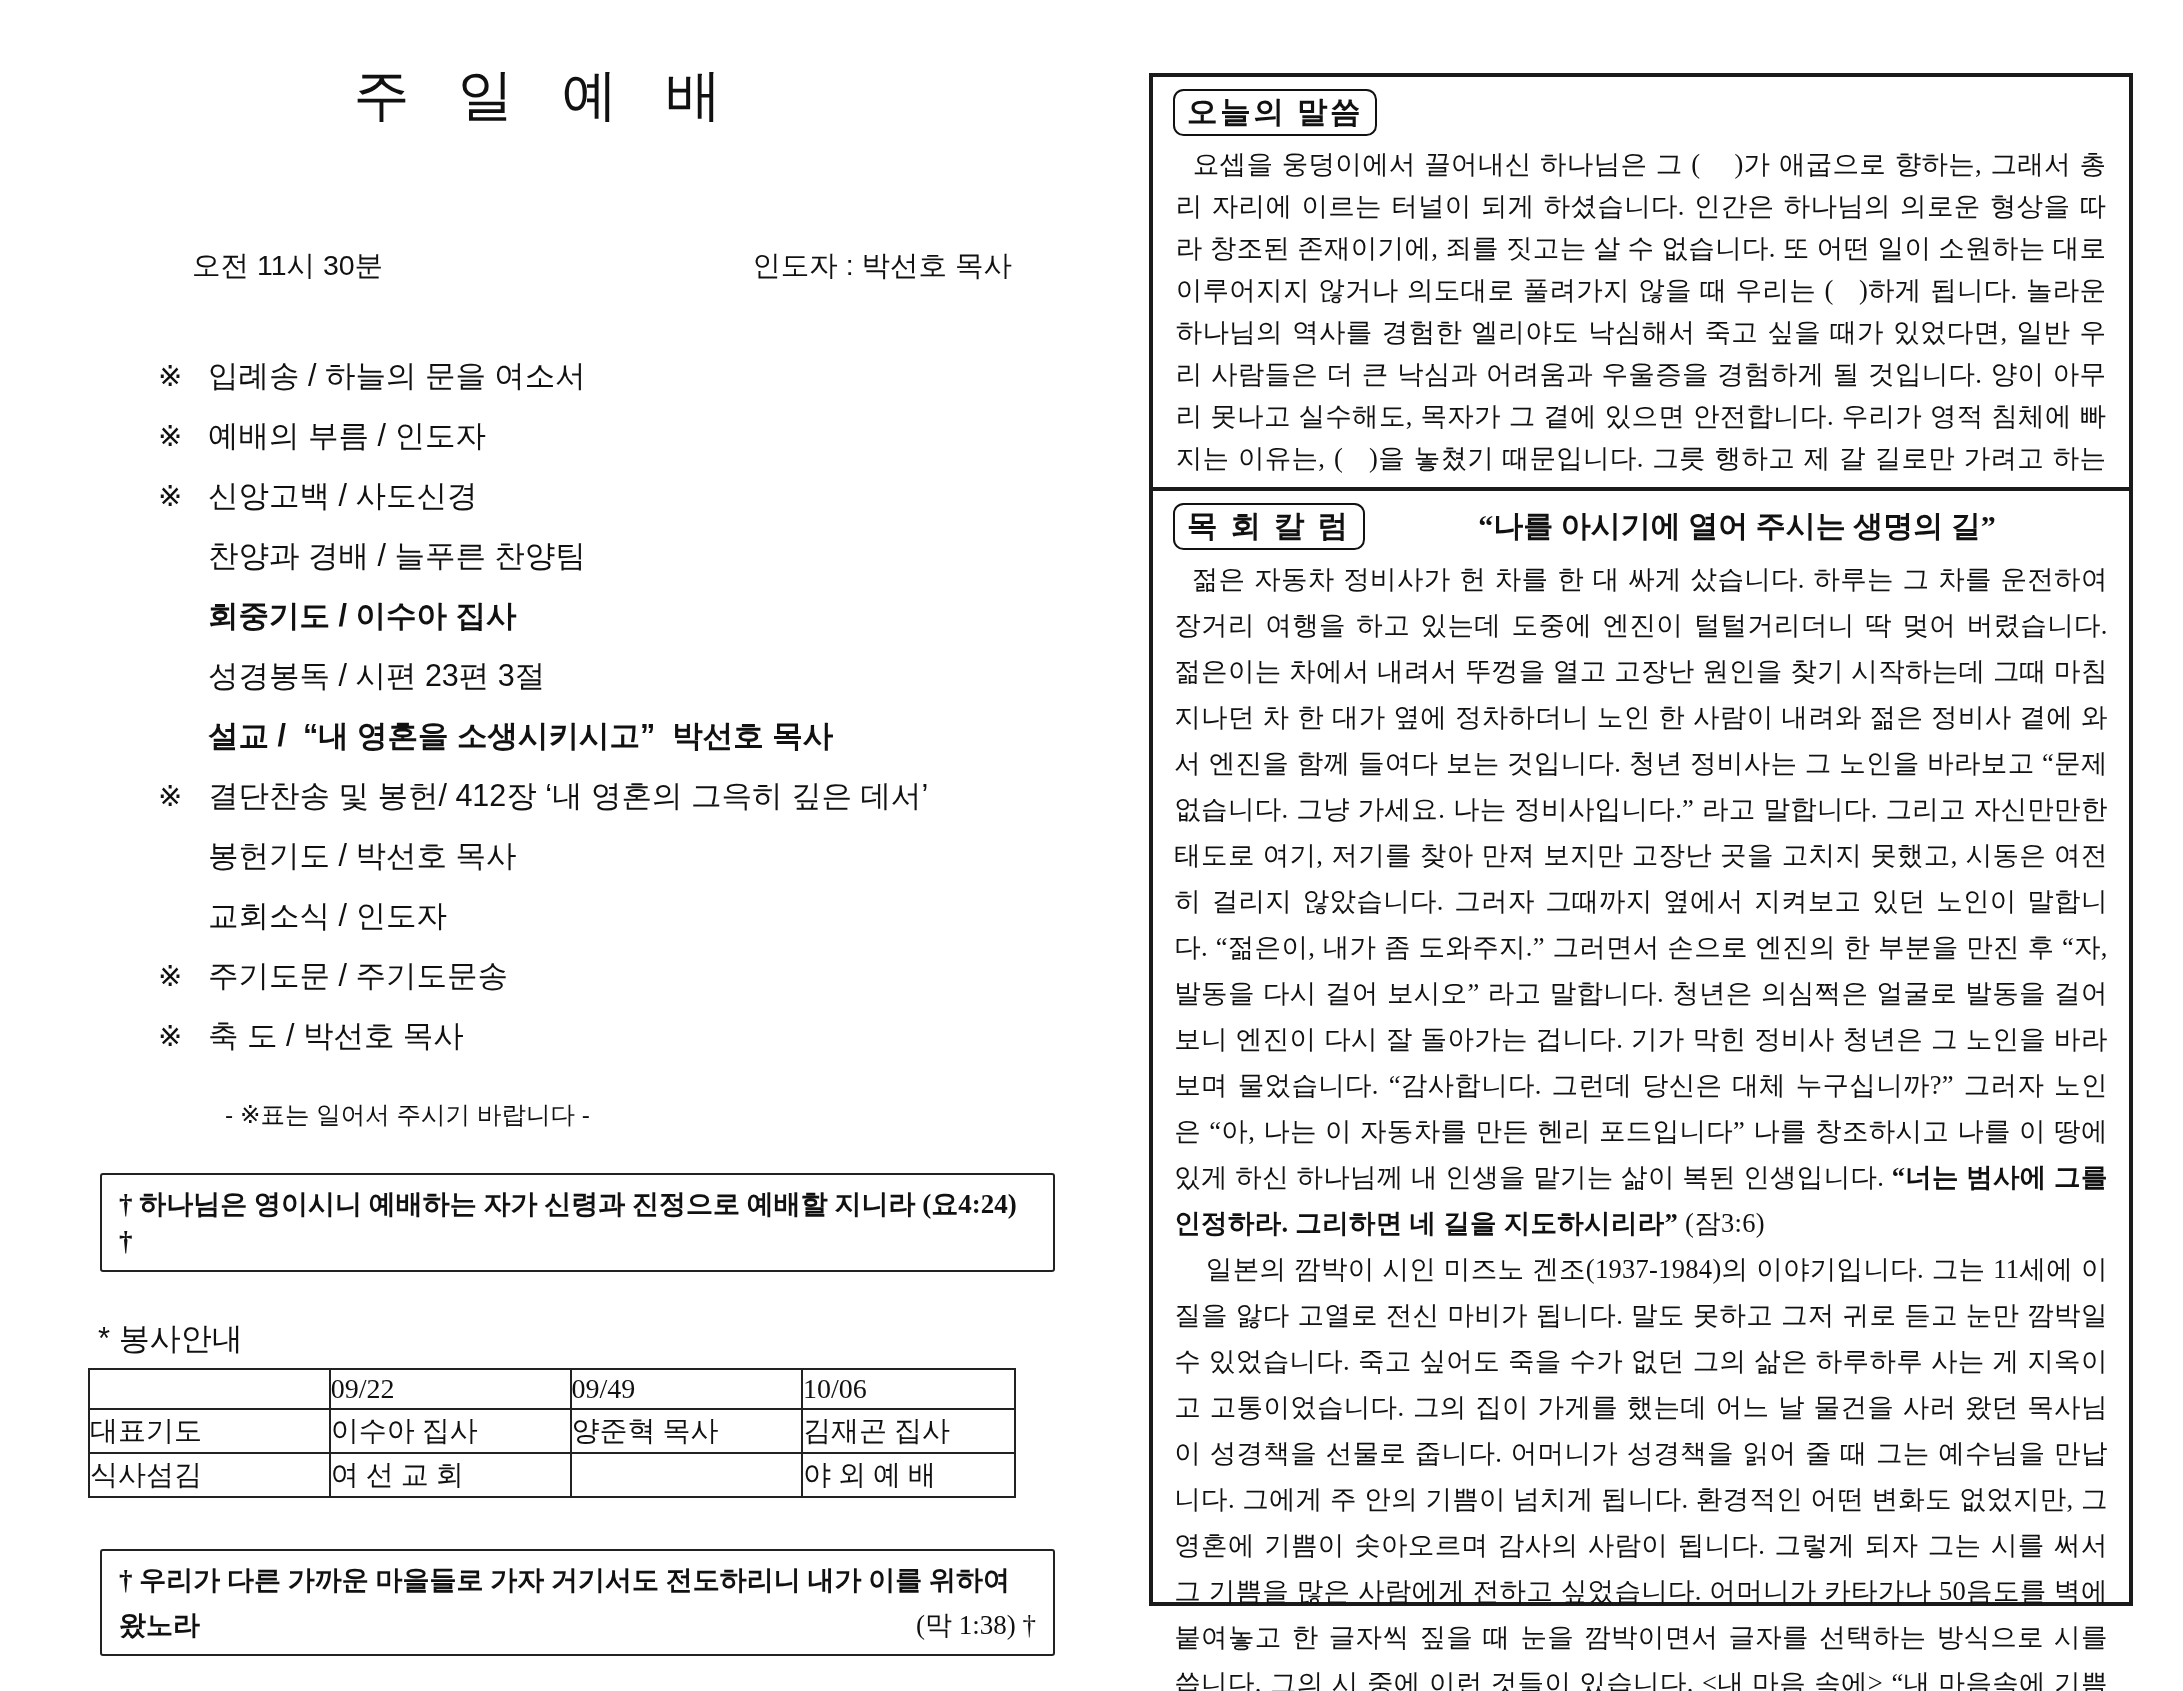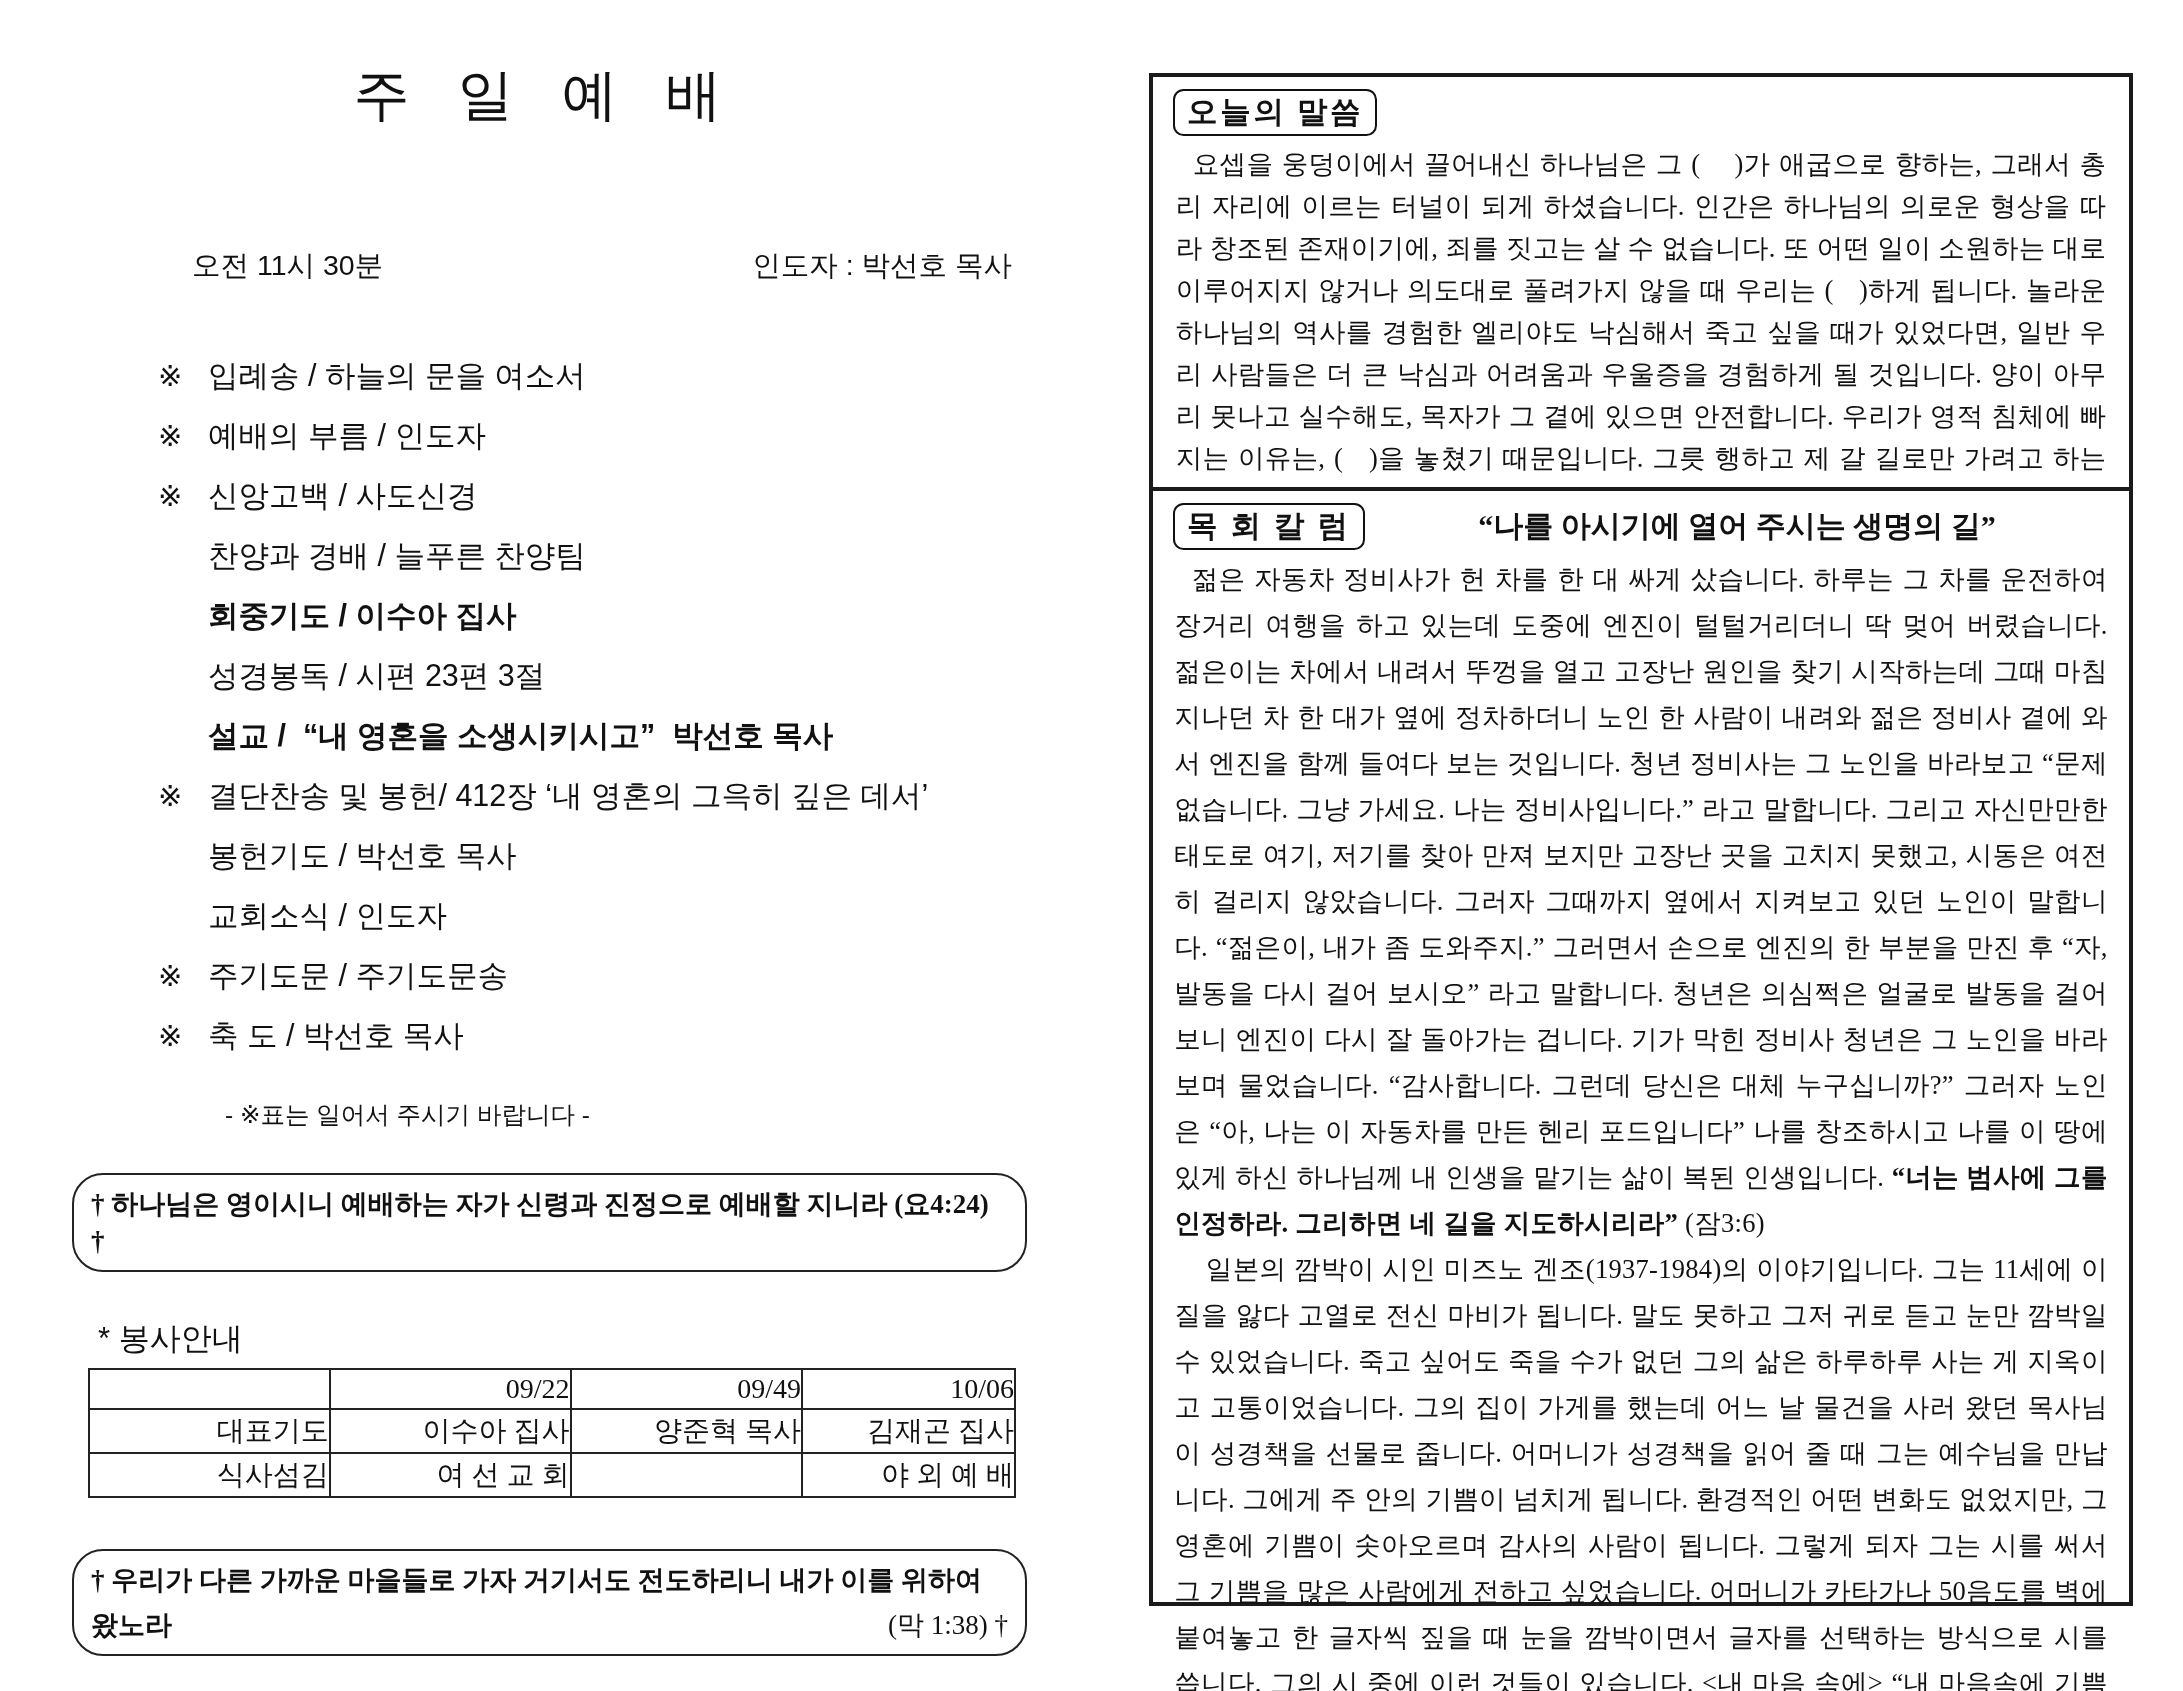--- a/index.html
+++ b/index.html
@@ -26,38 +26,38 @@
   }
   .order-item{height:60px;display:flex;align-items:center;white-space:pre;}
   .order-item .marker{width:50px;flex:0 0 50px;font-size:29px;}
   .order-item:nth-child(5) .otext,
   .order-item:nth-child(7) .otext{font-weight:bold;}
   .stand-note{
     position:absolute;top:1086px;left:225px;
     font-size:24.5px;font-family:"Liberation Sans","DejaVu Sans",sans-serif;margin-top:12px;
   }
   .verse-box{
-    position:absolute;left:72px;width:955px;box-sizing:border-box;
-    border:2.7px solid #222;border-radius:31px;background:#fff;
+    position:absolute;left:100px;width:955px;box-sizing:border-box;
+    border:2.7px solid #222;border-radius:3px;background:#fff;
     font-weight:bold;font-size:27px;line-height:37px;
     padding:10.6px 17px;
   }
   .verse-box.top{top:1173px;}
   .verse-box.bottom{top:1549px;}
   .verse-line2{display:flex;justify-content:space-between;margin-top:8px;}
   .verse-line2 .ref{font-weight:400;}
   .service-heading{
     position:absolute;top:1318px;left:98px;font-size:31px;
     font-family:"Liberation Sans","DejaVu Sans",sans-serif;white-space:pre;
   }
   .service-table{
     position:absolute;top:1368px;left:88px;width:928px;
     border-collapse:collapse;table-layout:fixed;
     font-family:"Liberation Serif","DejaVu Serif",serif;font-size:28px;
-    text-align:right;
+    text-align:left;
   }
   .service-table td,.service-table th{
     border:2.7px solid #222;font-weight:400;padding:0;height:38px;
   }
   .service-table tr:nth-child(n+2) td{height:42px;}
   .service-table col:nth-child(1){width:26%;}
   .service-table col:nth-child(2){width:26%;}
   .service-table col:nth-child(3){width:25%;}
   .service-table col:nth-child(4){width:23%;}
   

